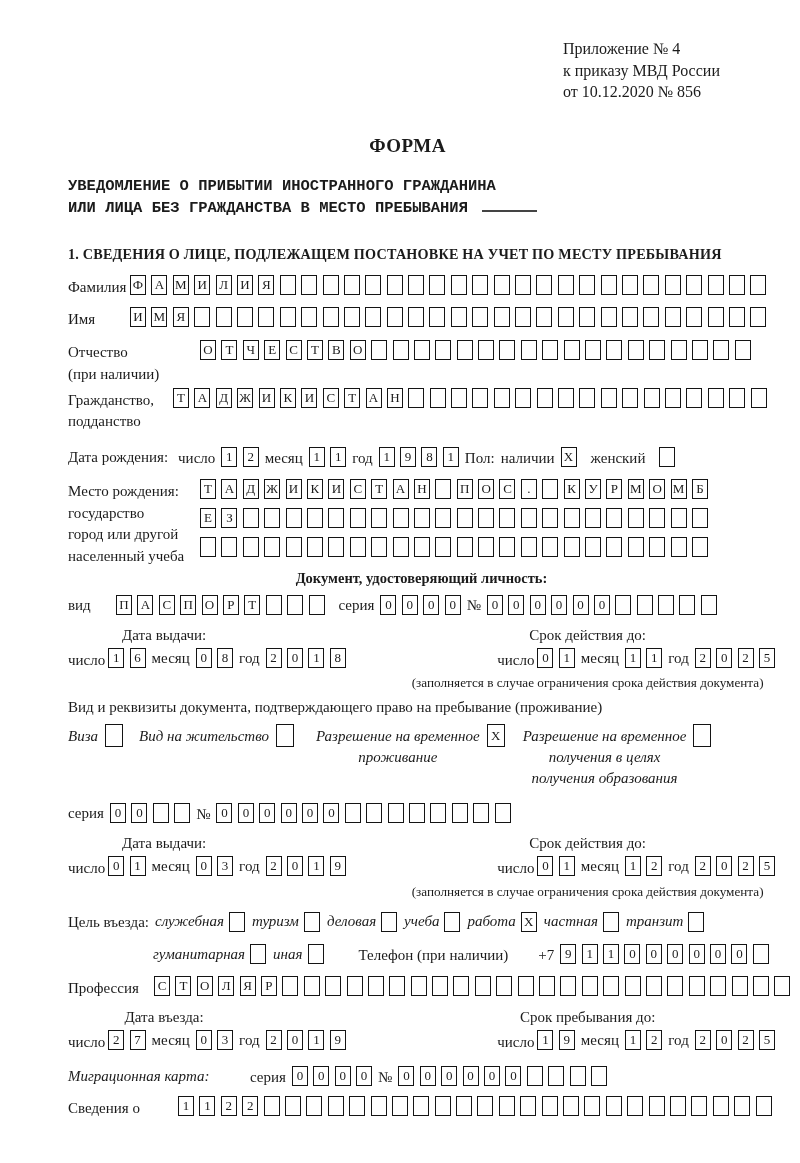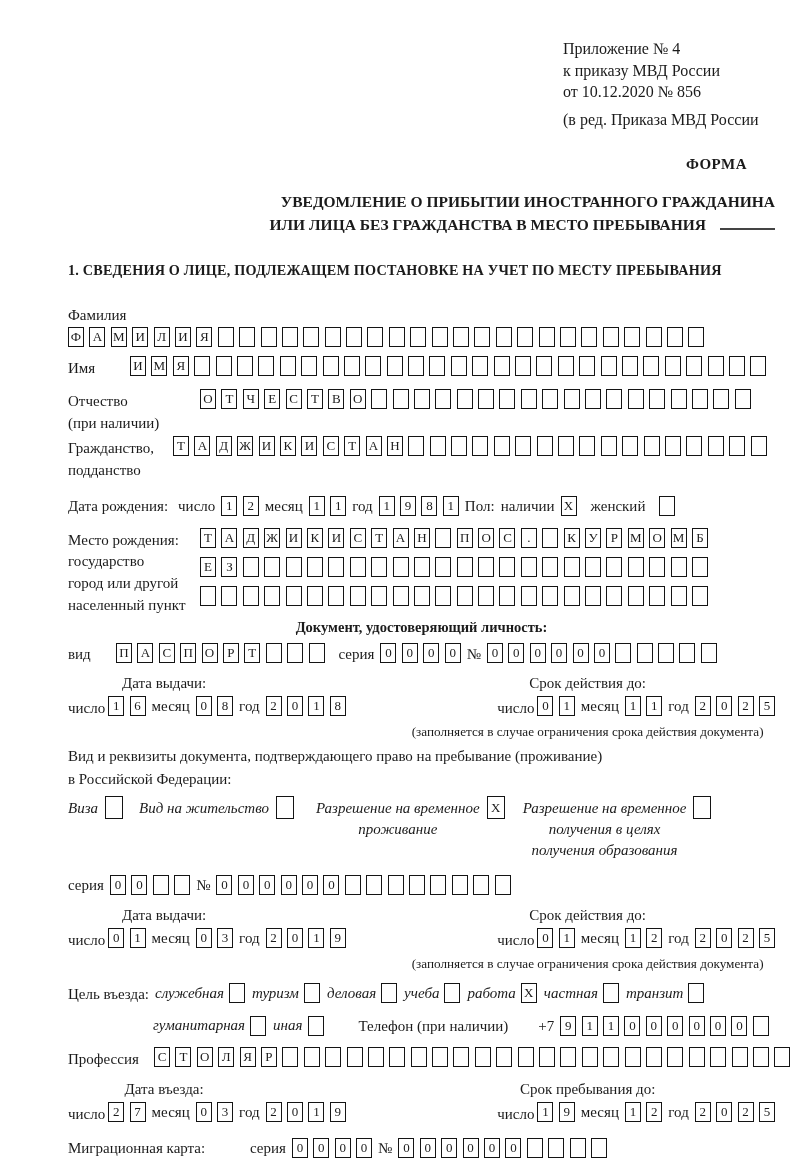--- a/index.html
+++ b/index.html
@@ -3,22 +3,22 @@
 <meta charset="utf-8">
 <style>
   * { margin:0; padding:0; box-sizing:border-box; }
   body { background:#888; font-family:"Liberation Serif", serif; }
   .page {
     width:800px; height:1163px; background:#ffffff; color:#1b1b1b;
     margin:0 auto; padding:38px 25px 20px 68px; position:relative; overflow:hidden;
   }
   .hdr-block { width:212px; margin-left:auto; font-size:16px; line-height:1.35; }
   .hdr-block .gap { height:6px; }
-  .forma { text-align:right; font-weight:bold; font-size:15px; letter-spacing:.5px; margin:26px 28px 0 0; }
-  .title { text-align:right; font-weight:bold; font-size:15.5px; line-height:1.45; margin-top:18px; }
+  .forma { text-align:center; font-weight:bold; font-size:19px; letter-spacing:.5px; margin:26px 28px 0 0; }
+  .title { text-align:left; font-weight:bold; font-size:15.5px; line-height:1.45; margin-top:18px;font-family:Liberation Mono, monospace; }
   .title .u { display:inline-block; width:55px; border-bottom:2px solid #444; height:14px; margin-left:14px; }
   .sec-head { font-weight:bold; font-size:14.2px; margin-top:26px; letter-spacing:.2px; }
 
   .row { display:flex; align-items:flex-start; margin-top:9px; }
   .lbl { font-size:15px; line-height:1.45; flex:0 0 auto; padding-top:2px; }
   .w62 { width:62px; } .w105 { width:105px; } .w132 { width:132px; }
   .cells { display:flex; flex:0 0 auto; }
   .cell {
     width:16px; height:20px; border:1.6px solid #141414; margin-right:5.4px;
     display:flex; align-items:center; justify-content:center;
@@ -43,35 +43,34 @@
 </head>
 <body>
 
 <div class="page">
 
   <div class="hdr-block">
     <div>Приложение № 4</div>
     <div>к приказу МВД России</div>
     <div>от 10.12.2020 № 856</div>
     <div class="gap"></div>
-    <div>(в ред. Приказа МВД России</div>
   </div>
 
   <div class="forma">ФОРМА</div>
 
   <div class="title">
     <div>УВЕДОМЛЕНИЕ О ПРИБЫТИИ ИНОСТРАННОГО ГРАЖДАНИНА</div>
     <div>
       <span>ИЛИ ЛИЦА БЕЗ ГРАЖДАНСТВА В МЕСТО ПРЕБЫВАНИЯ</span><span class="u"></span>
     </div>
   </div>
 
   <div class="sec-head">1. СВЕДЕНИЯ О ЛИЦЕ, ПОДЛЕЖАЩЕМ ПОСТАНОВКЕ НА УЧЕТ ПО МЕСТУ ПРЕБЫВАНИЯ</div>
 
-  <div class="row" style="margin-top:24px;flex-direction:column;">
+  <div class="row" style="margin-top:12px;">
     <div class="lbl w62">Фамилия</div>
     <div class="cells">
         <span class="cell">Ф</span>
         <span class="cell">А</span>
         <span class="cell">М</span>
         <span class="cell">И</span>
         <span class="cell">Л</span>
         <span class="cell">И</span>
         <span class="cell">Я</span>
         <span class="cell"></span>
@@ -236,21 +235,21 @@
     <div class="cells" style="margin-left:8px;">
         <span class="cell"></span>
       </div>
   </div>
 
   <div class="row" style="margin-top:10px;">
     <div class="lbl w132">
       <div>Место рождения:</div>
       <div>государство</div>
       <div>город или другой</div>
-      <div>населенный пункт</div>
+      <div>населенный учеба</div>
     </div>
     <div class="rows-col">
       <div class="cells">
           <span class="cell">Т</span>
           <span class="cell">А</span>
           <span class="cell">Д</span>
           <span class="cell">Ж</span>
           <span class="cell">И</span>
           <span class="cell">К</span>
           <span class="cell">И</span>
@@ -408,21 +407,20 @@
             <span class="cell">0</span>
             <span class="cell">2</span>
             <span class="cell">5</span>
           </div>
       </div>
       <div class="note">(заполняется в случае ограничения срока действия документа)</div>
     </div>
   </div>
 
   <div style="font-size:15px; margin-top:8px;">Вид и реквизиты документа, подтверждающего право на пребывание (проживание)</div>
-  <div style="font-size:15px; margin-top:6px;">в Российской Федерации:</div>
 
   <div class="row" style="margin-top:8px;">
     <div class="opt">
       <span class="opt-lbl">Виза</span>
       <div class="cells">
           <span class="cell"></span>
         </div>
     </div>
     <div class="opt" style="margin-left:8px;">
       <span class="opt-lbl">Вид на жительство</span>
@@ -678,21 +676,21 @@
             <span class="cell">2</span>
             <span class="cell">0</span>
             <span class="cell">2</span>
             <span class="cell">5</span>
           </div>
       </div>
     </div>
   </div>
 
   <div class="row" style="margin-top:10px; align-items:center;">
-    <span class="lbl" style="width:176px;">Миграционная карта:</span>
+    <span class="lbl" style="width:176px;font-style:italic;">Миграционная карта:</span>
     <span class="inline-lbl">серия</span>
     <div class="cells">
         <span class="cell">0</span>
         <span class="cell">0</span>
         <span class="cell">0</span>
         <span class="cell">0</span>
       </div>
     <span class="inline-lbl">№</span>
     <div class="cells">
         <span class="cell">0</span>

